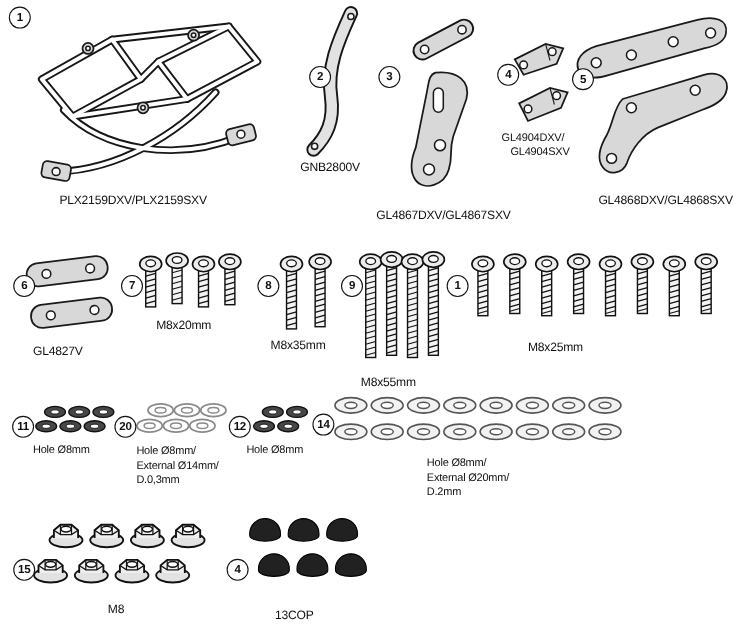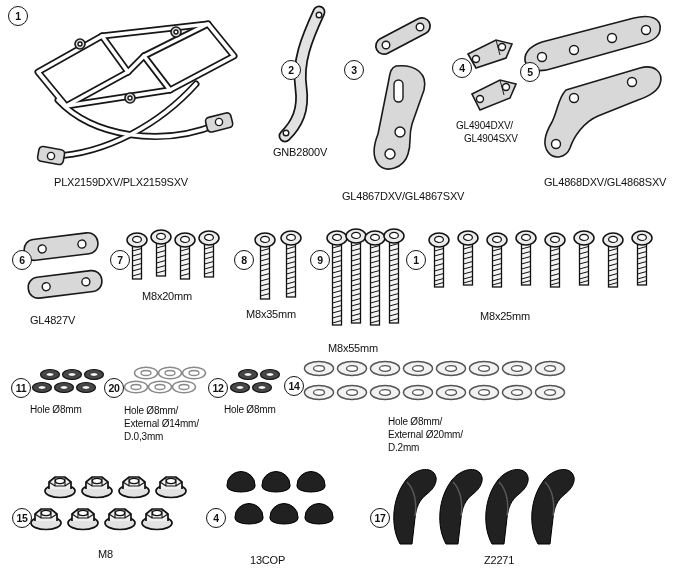--- a/index.html
+++ b/index.html
@@ -326,24 +326,14 @@
       <use href="#cap" xlink:href="#cap" x="2" y="2"></use>
       <use href="#cap" xlink:href="#cap" x="37" y="2"></use>
       <use href="#cap" xlink:href="#cap" x="72" y="2"></use>
       <use href="#cap" xlink:href="#cap" x="10" y="34"></use>
       <use href="#cap" xlink:href="#cap" x="45" y="34"></use>
       <use href="#cap" xlink:href="#cap" x="80" y="34"></use>
     </svg>
     <div class="label" style="left:50px;top:92px">13COP</div>
   </div>
 
-  <div class="part" style="left:364px;top:462px;width:212px;height:104px">
-    <div class="badge" style="left:6px;top:46px">17</div>
-    <svg class="psvg" style="left:24px;top:2px" width="186" height="84">
-      <use href="#clampp" xlink:href="#clampp" x="0" y="0"></use>
-      <use href="#clampp" xlink:href="#clampp" x="46" y="0"></use>
-      <use href="#clampp" xlink:href="#clampp" x="92" y="0"></use>
-      <use href="#clampp" xlink:href="#clampp" x="138" y="0"></use>
-    </svg>
-    <div class="label" style="left:120px;top:92px">Z2271</div>
-  </div>
 
 </div>
 
 </body></html>

